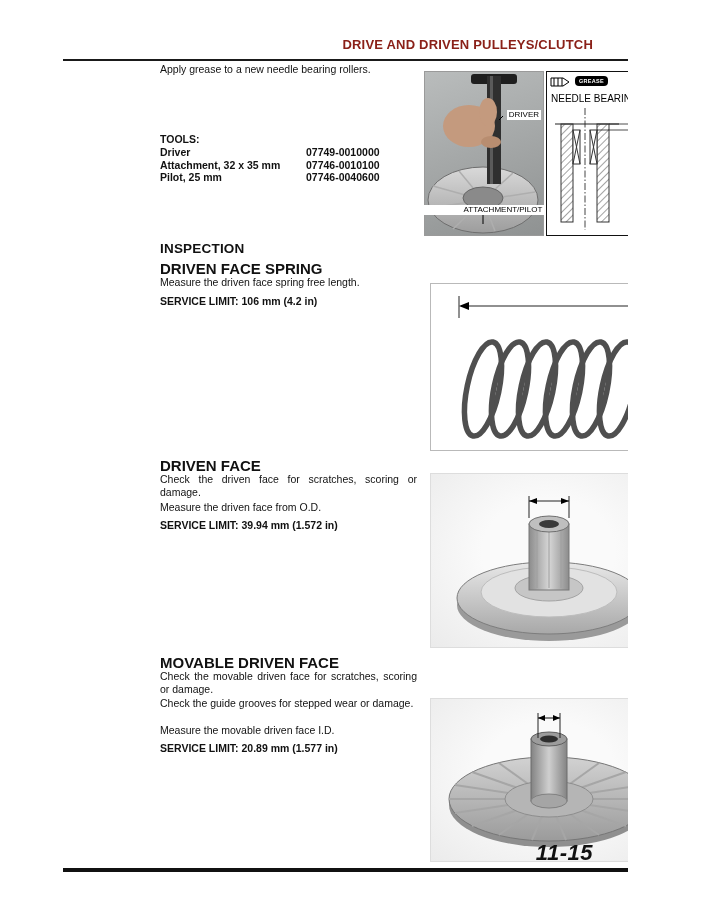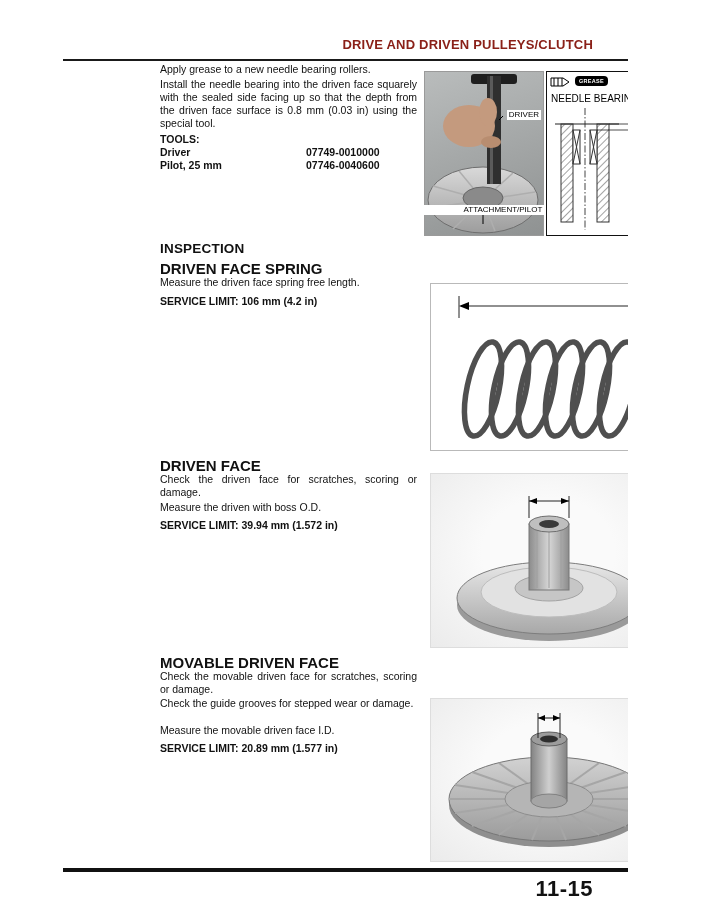--- a/index.html
+++ b/index.html
@@ -23,38 +23,41 @@
   .photo { background:linear-gradient(160deg,#b9bcbc,#8f9292); border:1px solid #9a9a9a; }
   .bearing-box { border:1px solid #111; background:#fff; }
   .spring-box { border:1px solid #b9b9b9; background:#fff; }
   .part-box { border:1px solid #ddd; background:radial-gradient(ellipse at 50% 45%, #fafafa 40%, #ebebeb 100%); }
 
   .chip { position:absolute; background:#fff; font-size:8px; line-height:10px; padding:0 2px; white-space:nowrap; color:#000; }
   .lbl8 { font-size:10px; line-height:10px; color:#000; }
   .grease-chip { background:#000; color:#fff; font-size:5.5px; font-weight:bold; line-height:8px; padding:1px 4px; border-radius:4px; letter-spacing:.3px; }
 
   .rule-bottom { top:868px; left:63px; width:606px; height:4px; background:#111; }
-  .page-num { top:876px; right:35px; font-size:22px; font-weight:bold; letter-spacing:.5px; }
+  .page-num { top:840px; right:35px; font-size:22px; font-weight:bold; letter-spacing:.5px;font-style:italic; }
 </style>
 </head>
 <body>
 
 <div class="page">
 
   <div class="abs header-title">DRIVE AND DRIVEN PULLEYS/CLUTCH</div>
   <div class="abs rule-top"></div>
 
   <div class="abs col" style="top:63px;">Apply grease to a new needle bearing rollers.</div>
-  <div class="abs col just" style="top:78px;">Install the needle bearing into the driven face squarely with the sealed side facing up so that the depth from the driven face surface is 0.8 mm (0.03 in) using the special tool.</div>
   <div class="abs col bold" style="top:133px;">TOOLS:</div>
 
   <div class="abs col" style="top:146px;">
     <div class="tools-row">
       <span class="tname">Driver</span>
       <span>07749-0010000</span>
+    </div>
+    <div class="tools-row">
+      <span class="tname">Attachment, 32 x 35 mm</span>
+      <span>07746-0010100</span>
     </div>
     <div class="tools-row">
       <span class="tname">Pilot, 25 mm</span>
       <span>07746-0040600</span>
     </div>
   </div>
 
   <div class="abs photo" style="left:424px; top:71px; width:120px; height:165px;">
     <svg width="118" height="163" viewBox="0 0 118 163">
       <defs>
@@ -143,21 +146,21 @@
         <ellipse cx="106" cy="105" rx="16" ry="48" transform="rotate(12 106 105)"></ellipse>
         <ellipse cx="133" cy="105" rx="16" ry="48" transform="rotate(12 133 105)"></ellipse>
         <ellipse cx="160" cy="105" rx="16" ry="48" transform="rotate(12 160 105)"></ellipse>
         <ellipse cx="187" cy="105" rx="16" ry="48" transform="rotate(12 187 105)"></ellipse>
       </g>
     </svg>
   </div>
 
   <div class="abs subhead" style="top:457px;">DRIVEN FACE</div>
   <div class="abs col just" style="top:473px;">Check the driven face for scratches, scoring or damage.</div>
-  <div class="abs col" style="top:501px;">Measure the driven with boss O.D.</div>
+  <div class="abs col" style="top:501px;">Measure the driven face from O.D.</div>
   <div class="abs col bold" style="top:519px;">SERVICE LIMIT: 39.94 mm (1.572 in)</div>
 
   <div class="abs part-box" style="left:430px; top:473px; width:237px; height:175px;">
     <svg width="235" height="173" viewBox="0 0 235 173">
       <defs>
         <linearGradient id="met1" x1="0" y1="0" x2="0" y2="1">
           <stop offset="0" stop-color="#e8e8e8"></stop>
             <stop offset="1" stop-color="#a8a8a8"></stop>
         </linearGradient>
         <linearGradient id="boss1" x1="0" y1="0" x2="1" y2="0">

